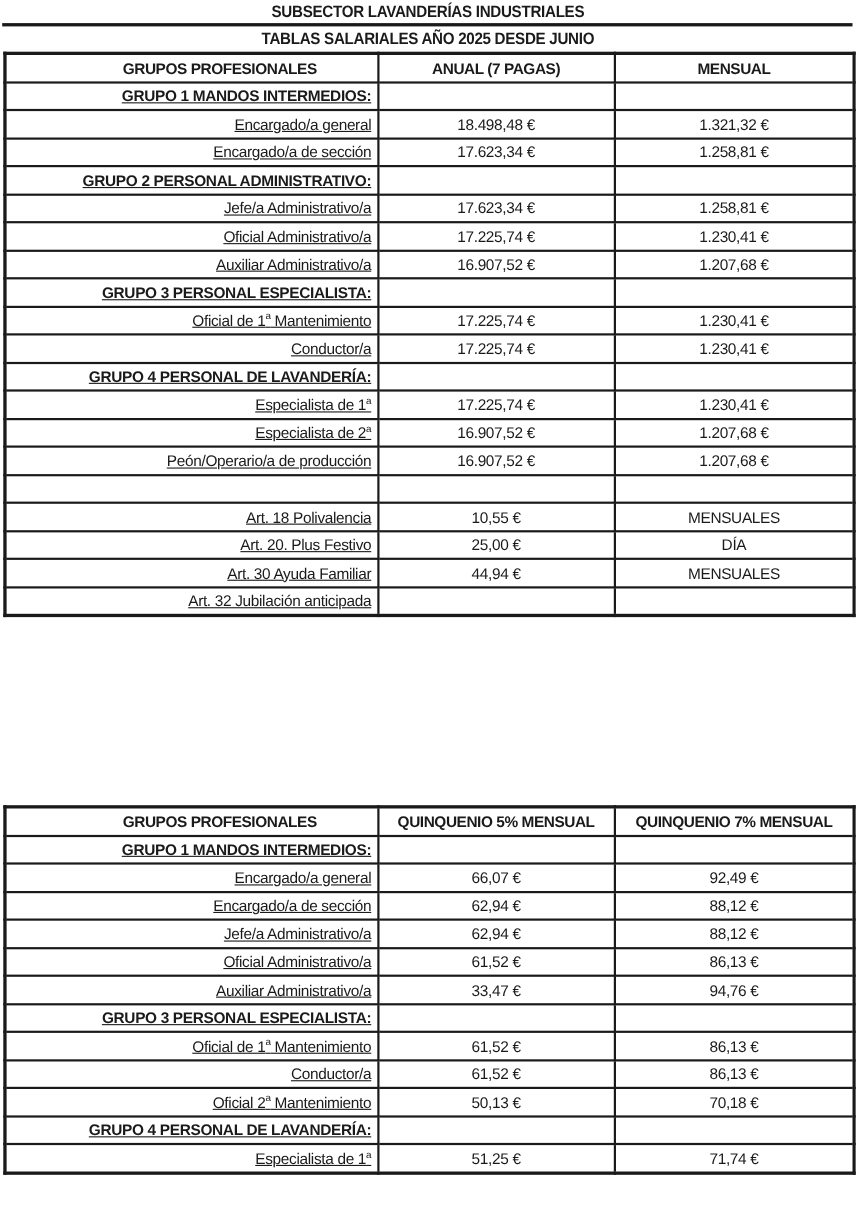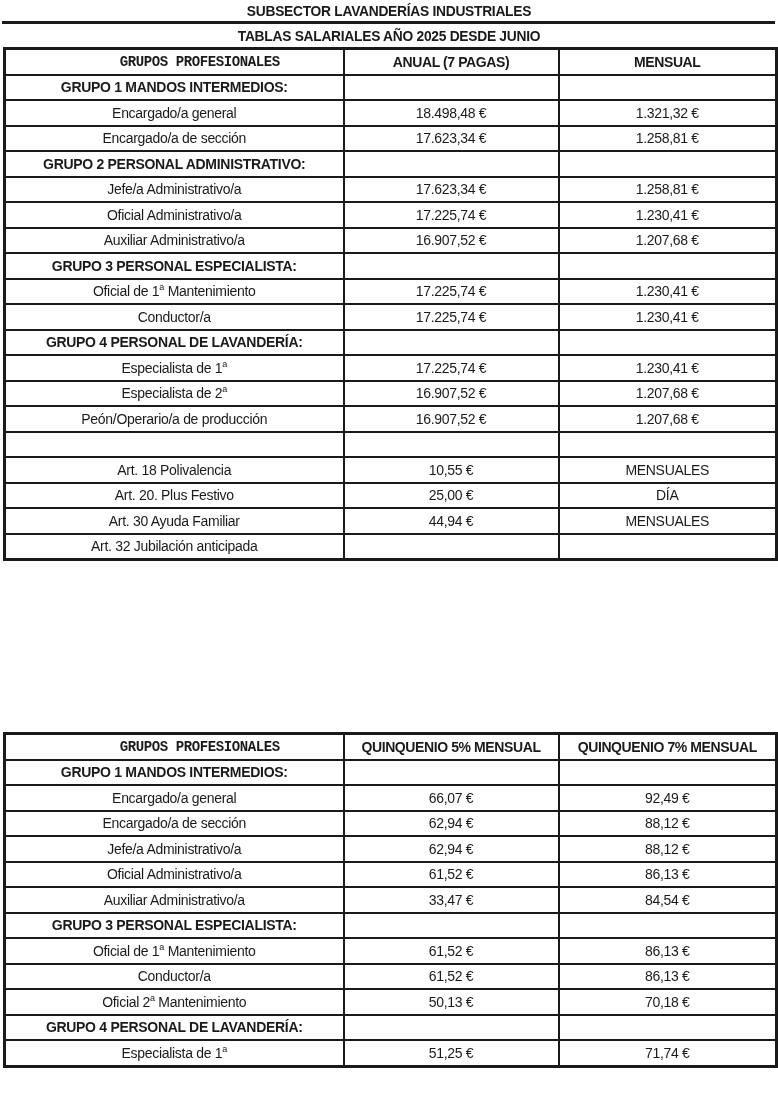--- a/index.html
+++ b/index.html
@@ -68,24 +68,25 @@
       font-size: 14px;
       white-space: nowrap;
       overflow: hidden;
     }
     table.salary th {
       font-weight: bold;
       text-align: center;
       font-size: 14px;
       letter-spacing: -0.4px;
     }
-    table.salary th.c0 { padding-left: 56px; font-family: Liberation Mono, monospace; }
+    table.salary th.c0 { padding-left: 56px; }
     table.salary td.name {
-      text-align: center;
-      letter-spacing: -0.3px;
+      text-align: right;
+      letter-spacing: -0.3px;
+      text-decoration: underline;
     }
     table.salary td.num {
       text-align: center;
       letter-spacing: -0.3px;
     }
     table.salary tr.group td.name {
       font-weight: bold;
       letter-spacing: -0.3px;
     }
     col.c0 { width: 339px; }
@@ -254,21 +255,21 @@
         <td class="num"><span>88,12 €</span></td>
       </tr>
       <tr class="item">
         <td class="name"><span>Oficial Administrativo/a</span></td>
         <td class="num"><span>61,52 €</span></td>
         <td class="num"><span>86,13 €</span></td>
       </tr>
       <tr class="item">
         <td class="name"><span>Auxiliar Administrativo/a</span></td>
         <td class="num"><span>33,47 €</span></td>
-        <td class="num"><span>84,54 €</span></td>
+        <td class="num"><span>94,76 €</span></td>
       </tr>
       <tr class="group">
         <td class="name"><span>GRUPO 3 PERSONAL ESPECIALISTA:</span></td>
         <td class="num"><span></span></td>
         <td class="num"><span></span></td>
       </tr>
       <tr class="item">
         <td class="name"><span>Oficial de 1<sup class="ord">a</sup> Mantenimiento</span></td>
         <td class="num"><span>61,52 €</span></td>
         <td class="num"><span>86,13 €</span></td>

